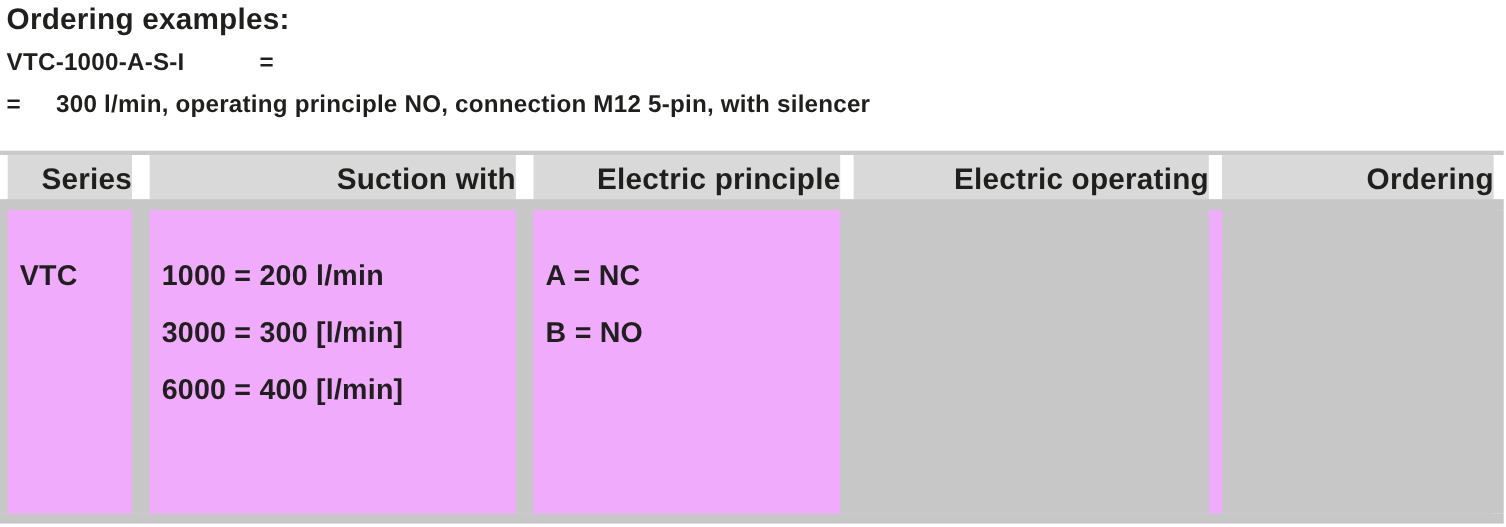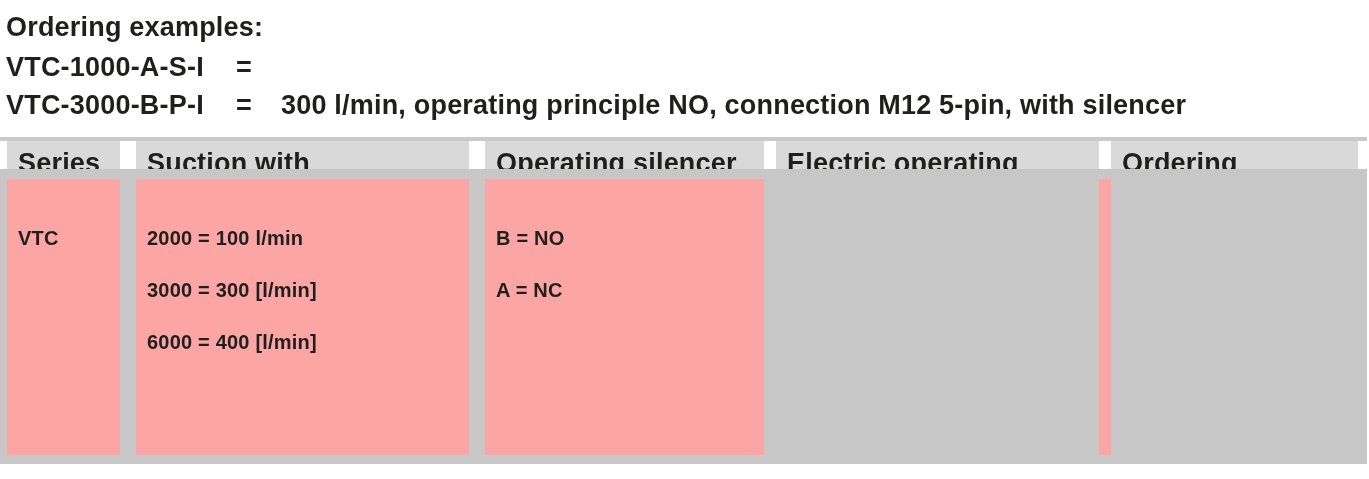--- a/index.html
+++ b/index.html
@@ -3,123 +3,122 @@
 <meta charset="utf-8">
 <style>
   * { margin: 0; padding: 0; box-sizing: border-box; }
   html,body { width: 1369px; height: 479px; background: #ffffff; overflow: hidden; }
   body {
     font-family: "Liberation Sans", "DejaVu Sans", sans-serif;
     color: #1f1f1d;
   }
 
   
-  .intro { position: absolute; left: 6px; top: 11px; width: 1356px; }
+  .intro { position: absolute; left: 6px; top: 1px; width: 1356px; }
   .intro-heading {
     font-size: 27px; font-weight: bold; line-height: 33px;
     letter-spacing: 0.2px;
   }
   .example-line {
     display: flex; align-items: flex-end;
-    font-size: 27px; font-weight: bold; line-height: 30px;
+    font-size: 22px; font-weight: bold; line-height: 30px;
     margin-top: 8px; letter-spacing: 0.2px;
   }
   .example-line .code  { flex: 0 0 230px; }
   .example-line .equals{ flex: 0 0 45px; }
   .example-line .desc  { flex: 1 1 auto; }
 
   
   .otable { position: absolute; left: 0; top: 137px; width: 1367px; }
   .stripe-top    { width: 100%; height: 4px;  background: #cacaca; }
   .band          { width: 100%; height: 10px; background: #c7c7c7; }
   .band.bottom   { height: 9px; }
 
   .grid {
     display: grid;
     grid-template-columns: 7px 113px 16px 333px 16px 279px 12px 323px 12px 247px 9px;
   }
-  .grid.header { height: 28px; background: #ffffff; }
+  .grid.header { height: 40px; background: #ffffff; text-align: right; }
   .grid.header .hcell {
     background: #d9d9d9;
     font-size: 27px; font-weight: bold;
     padding: 7px 0 0 11px;
     letter-spacing: 0.2px;
     white-space: nowrap; overflow: hidden;
   }
   .grid.header .hedge, .grid.header .hsep { background: #ffffff; }
 
   .grid.body { height: 276px; background: #c7c7c7; }
   .grid.body .bcell {
-    background: #fca5a5;
+    background: #f0abfc;
     padding: 33px 4px 0 11px;
-    font-size: 20px; font-weight: bold;
+    font-size: 26px; font-weight: bold;
     letter-spacing: 0.2px;
   }
   .grid.body .bedge, .grid.body .bsep { background: #c7c7c7; }
 
   .bline { line-height: 52px; white-space: pre; }
 </style>
 </head>
 <body>
 
 <div class="intro">
   <div class="intro-heading">Ordering examples:</div>
 
   <div class="example-line">
     <span class="code">VTC-1000-A-S-I</span>
     <span class="equals">=</span>
   </div>
 
   <div class="example-line">
-    <span class="code">VTC-3000-B-P-I</span>
     <span class="equals">=</span>
     <span class="desc">300 l/min, operating principle NO, connection M12 5-pin, with silencer</span>
   </div>
 </div>
 
 <div class="otable">
 
   <div class="stripe-top"></div>
 
   <div class="grid header">
     <div class="hedge"></div>
     <div class="hcell">Series</div>
     <div class="hsep"></div>
     <div class="hcell">Suction with</div>
     <div class="hsep"></div>
-    <div class="hcell">Operating silencer</div>
+    <div class="hcell">Electric principle</div>
     <div class="hsep"></div>
     <div class="hcell">Electric operating</div>
     <div class="hsep"></div>
     <div class="hcell">Ordering</div>
     <div class="hedge"></div>
   </div>
 
   <div class="band"></div>
 
   <div class="grid body">
     <div class="bedge"></div>
 
     <div class="bcell">
       <div class="bline">VTC</div>
     </div>
 
     <div class="bsep"></div>
 
     <div class="bcell">
-      <div class="bline">2000 = 100 l/min</div>
+      <div class="bline">1000 = 200 l/min</div>
       <div class="bline">3000 = 300 [l/min]</div>
       <div class="bline">6000 = 400 [l/min]</div>
     </div>
 
     <div class="bsep"></div>
 
     <div class="bcell">
+      <div class="bline">A = NC</div>
       <div class="bline">B = NO</div>
-      <div class="bline">A = NC</div>
     </div>
 
     <div class="bsep"></div>
 
 
     <div class="bsep"></div>
 
     <div class="bcell">
       <div class="bline">I    included</div>
     </div>

